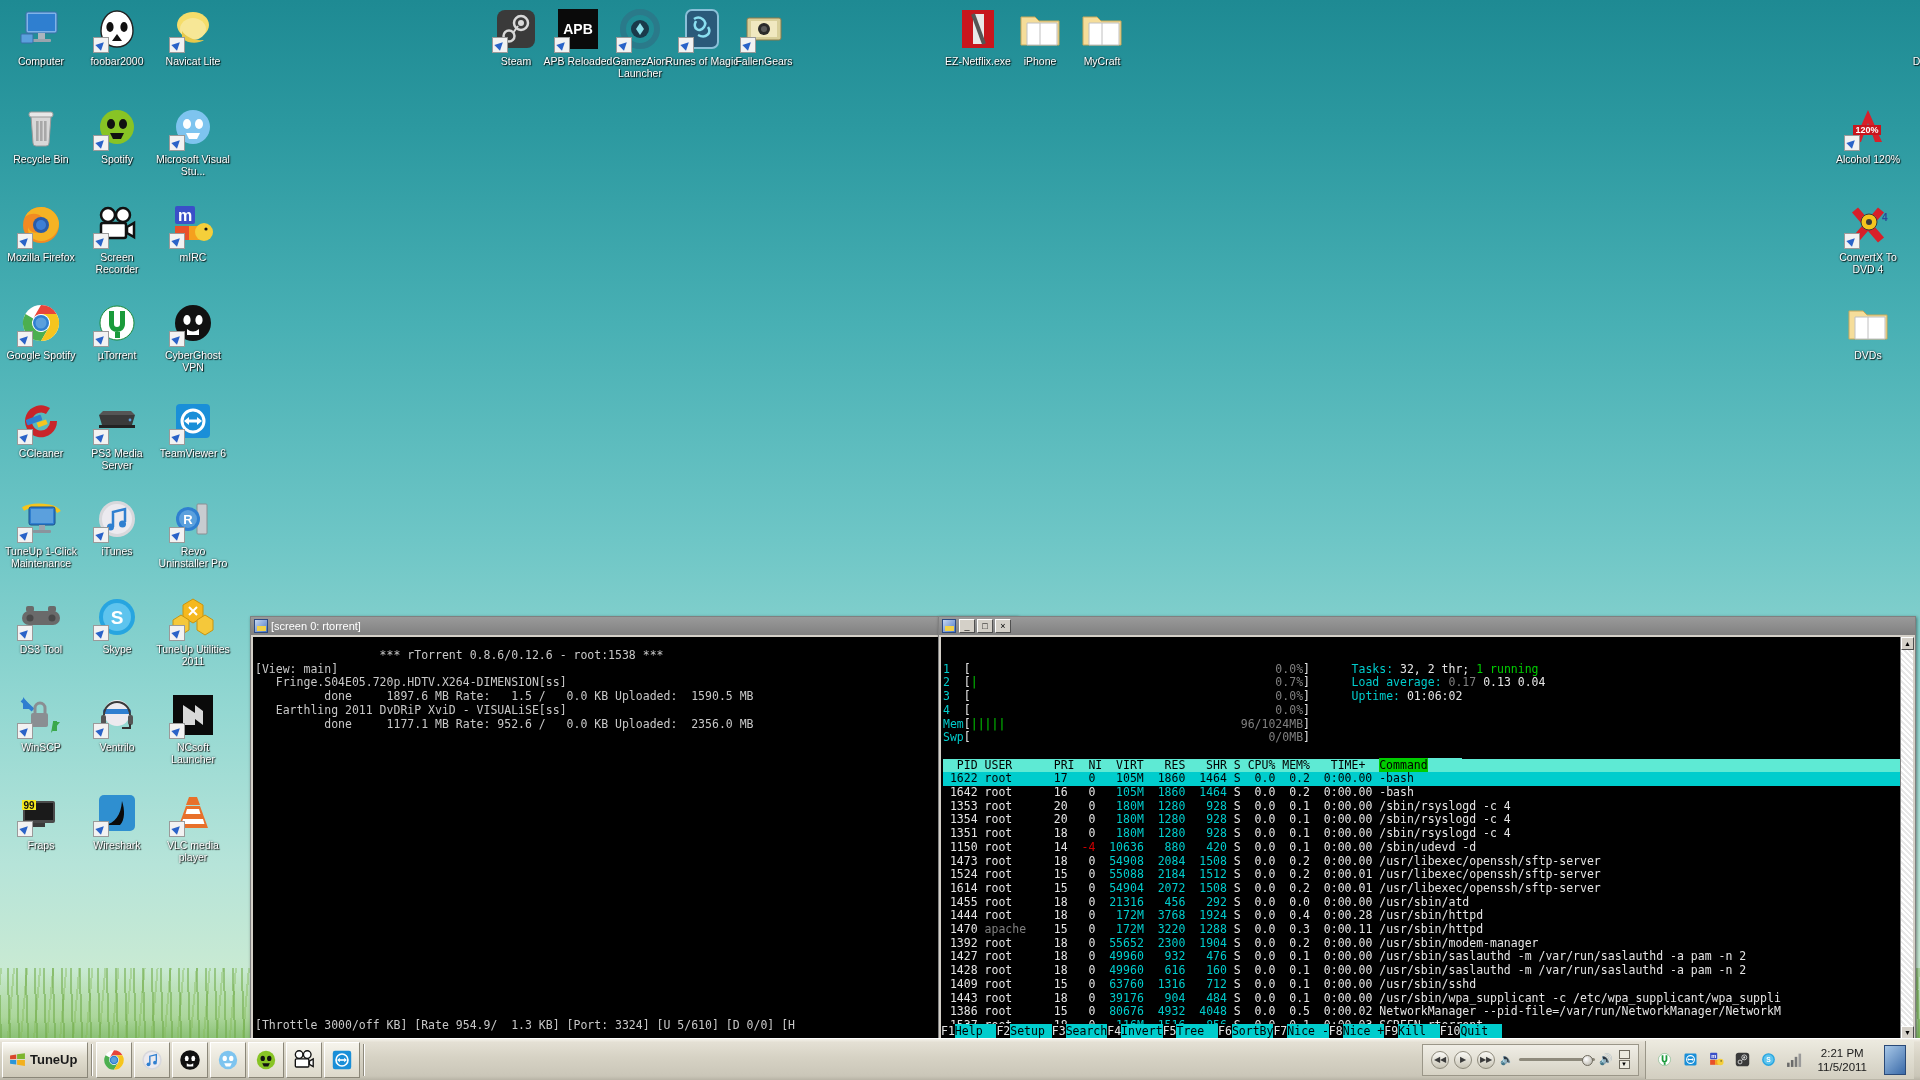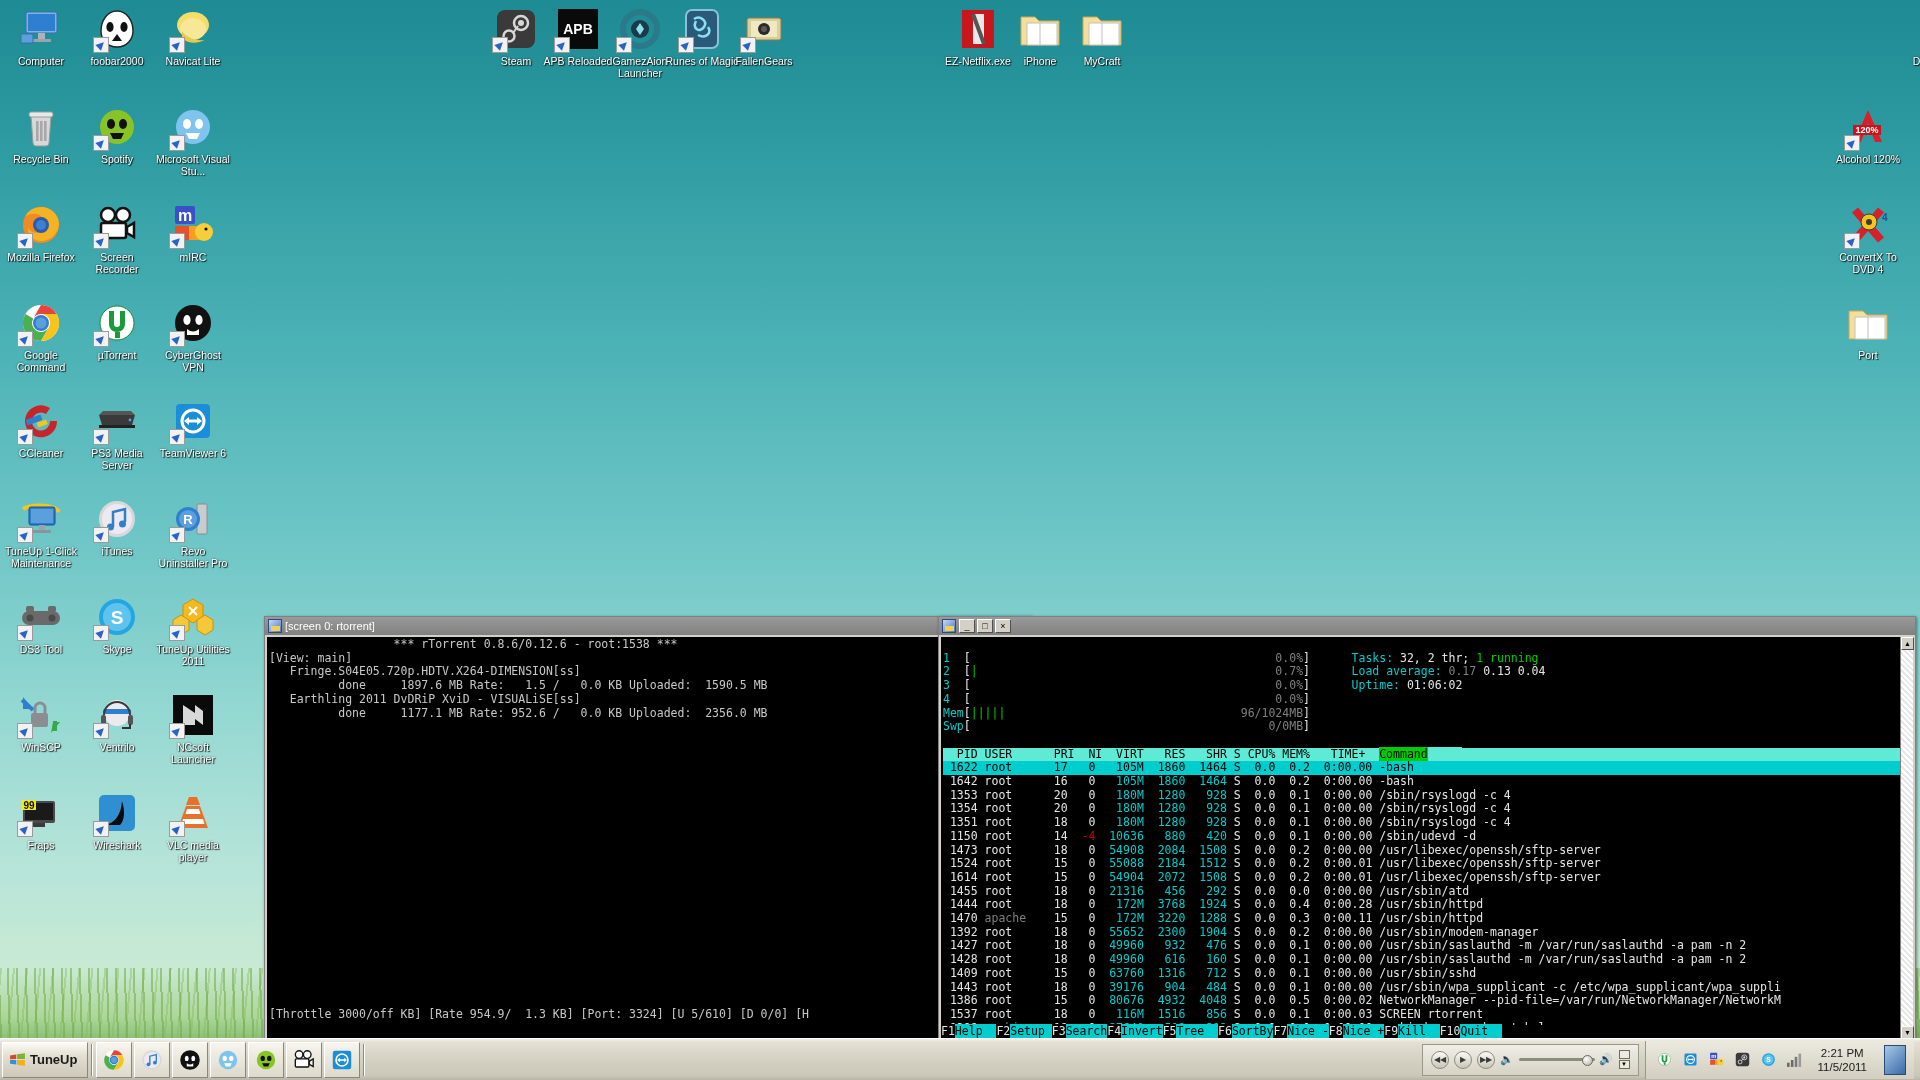--- a/index.html
+++ b/index.html
@@ -115,21 +115,21 @@
   .term {
     position: absolute;
     left: 2px; right: 15px; top: 20px; bottom: 2px;
     background: #000000;
     color: #c8c8c8;
     font-family: "DejaVu Sans Mono", "Liberation Mono", monospace;
     font-size: 11.5px;
     line-height: 13.7px;
     white-space: pre;
     overflow: hidden;
-    padding: 1px 0 0 2px;
+    padding: 12px 0 0 2px;
   }
   .scrollbar {
     position: absolute; right: 2px; top: 20px; bottom: 2px; width: 13px;
     background: repeating-linear-gradient(45deg,#e8e8e8 0 2px,#ffffff 2px 4px);
     border-left: 1px solid #808080;
   }
   .sb-btn {
     position: absolute; left: 0; width: 13px; height: 13px;
     background: #d4d0c8;
     border: 1px solid #ffffff;
@@ -353,21 +353,21 @@
           <span class="art"><svg viewBox="0 0 48 48" width="48" height="48">
               <circle cx="24" cy="24" r="18" fill="#fff"></circle>
               <path d="M24 6a18 18 0 0115.6 9H24a9 9 0 00-7.8 4.5z" fill="#e8443a"></path>
               <path d="M8.4 15A18 18 0 0024 42l7.8-13.5A9 9 0 0116.2 19.5z" fill="#4caf50"></path>
               <path d="M39.6 15a18 18 0 01-15.6 27l7.8-13.5A9 9 0 0024 15z" fill="#f5c51e"></path>
               <circle cx="24" cy="24" r="8" fill="#2f7fd0"></circle>
               <circle cx="24" cy="24" r="5.5" fill="#5ba0dd"></circle>
             </svg></span>
           <span class="shortcut"></span>
         </div>
-        <div class="label">Google Command</div>
+        <div class="label">Google Spotify</div>
       </div>
       <div class="icon" style="left: 79px; top: 299px;">
         <div class="glyph">
           <span class="art"><svg viewBox="0 0 48 48" width="48" height="48">
               <circle cx="24" cy="24" r="17" fill="#fff" stroke="#1a8a3a" stroke-width="1"></circle>
               <path d="M16 12v13c0 5 4 8 8 8s8-3 8-8V12h-5v13c0 2-1 3-3 3s-3-1-3-3V12z" fill="#1a9a3a"></path>
               <path d="M22 33v6h5v-6z" fill="#1a9a3a"></path>
             </svg></span>
           <span class="shortcut"></span>
         </div>
@@ -692,25 +692,25 @@
         <div class="label">ConvertX To DVD 4</div>
       </div>
       <div class="icon" style="left: 1830px; top: 299px;">
         <div class="glyph">
           <span class="art"><svg viewBox="0 0 48 48" width="48" height="48">
               <path d="M5 12h14l4 4h20v24H5z" fill="#f5dd9a" stroke="#c8a85a"></path>
               <path d="M11 18h30v22H11z" fill="#fff" stroke="#c0c0c0"></path>
               <path d="M24 18v22" stroke="#c0c0c0"></path>
             </svg></span>
         </div>
-        <div class="label">Port</div>
-      </div>
-    </div>
-
-  <div class="win" id="win-rtorrent" style="left:264px; top:616px; width:768px; height:426px;">
+        <div class="label">DVDs</div>
+      </div>
+    </div>
+
+  <div class="win" id="win-rtorrent" style="left:250px; top:616px; width:768px; height:426px;">
     <div class="win-title">
       <span class="ticon"></span>
       <span class="ttext">[screen 0: rtorrent]</span>
       <span class="win-btns">
         <span class="win-btn">_</span>
         <span class="win-btn">□</span>
         <span class="win-btn">×</span>
       </span>
     </div>
     <div class="term" id="rtorrent-term"><div>                  *** rTorrent 0.8.6/0.12.6 - root:1538 ***</div><div>[View: main]</div><div>   Fringe.S04E05.720p.HDTV.X264-DIMENSION[ss]</div><div>          done     1897.6 MB Rate:   1.5 /   0.0 KB Uploaded:  1590.5 MB</div><div></div><div>   Earthling 2011 DvDRiP XviD - VISUALiSE[ss]</div><div>          done     1177.1 MB Rate: 952.6 /   0.0 KB Uploaded:  2356.0 MB</div><div> </div><div> </div><div> </div><div> </div><div> </div><div> </div><div> </div><div> </div><div> </div><div> </div><div> </div><div> </div><div> </div><div> </div><div> </div><div> </div><div> </div><div> </div><div> </div><div> </div><div> </div><div>[Throttle 3000/off KB] [Rate 954.9/  1.3 KB] [Port: 3324] [U 5/610] [D 0/0] [H</div></div>

